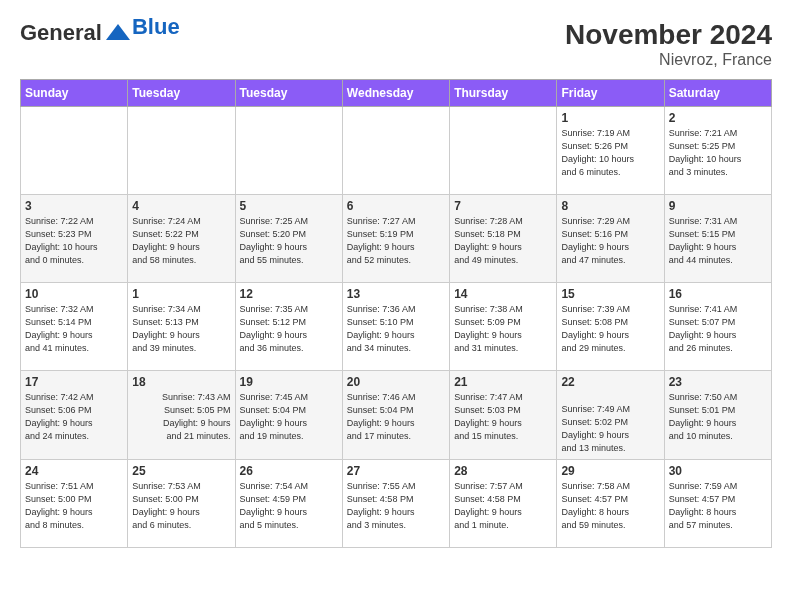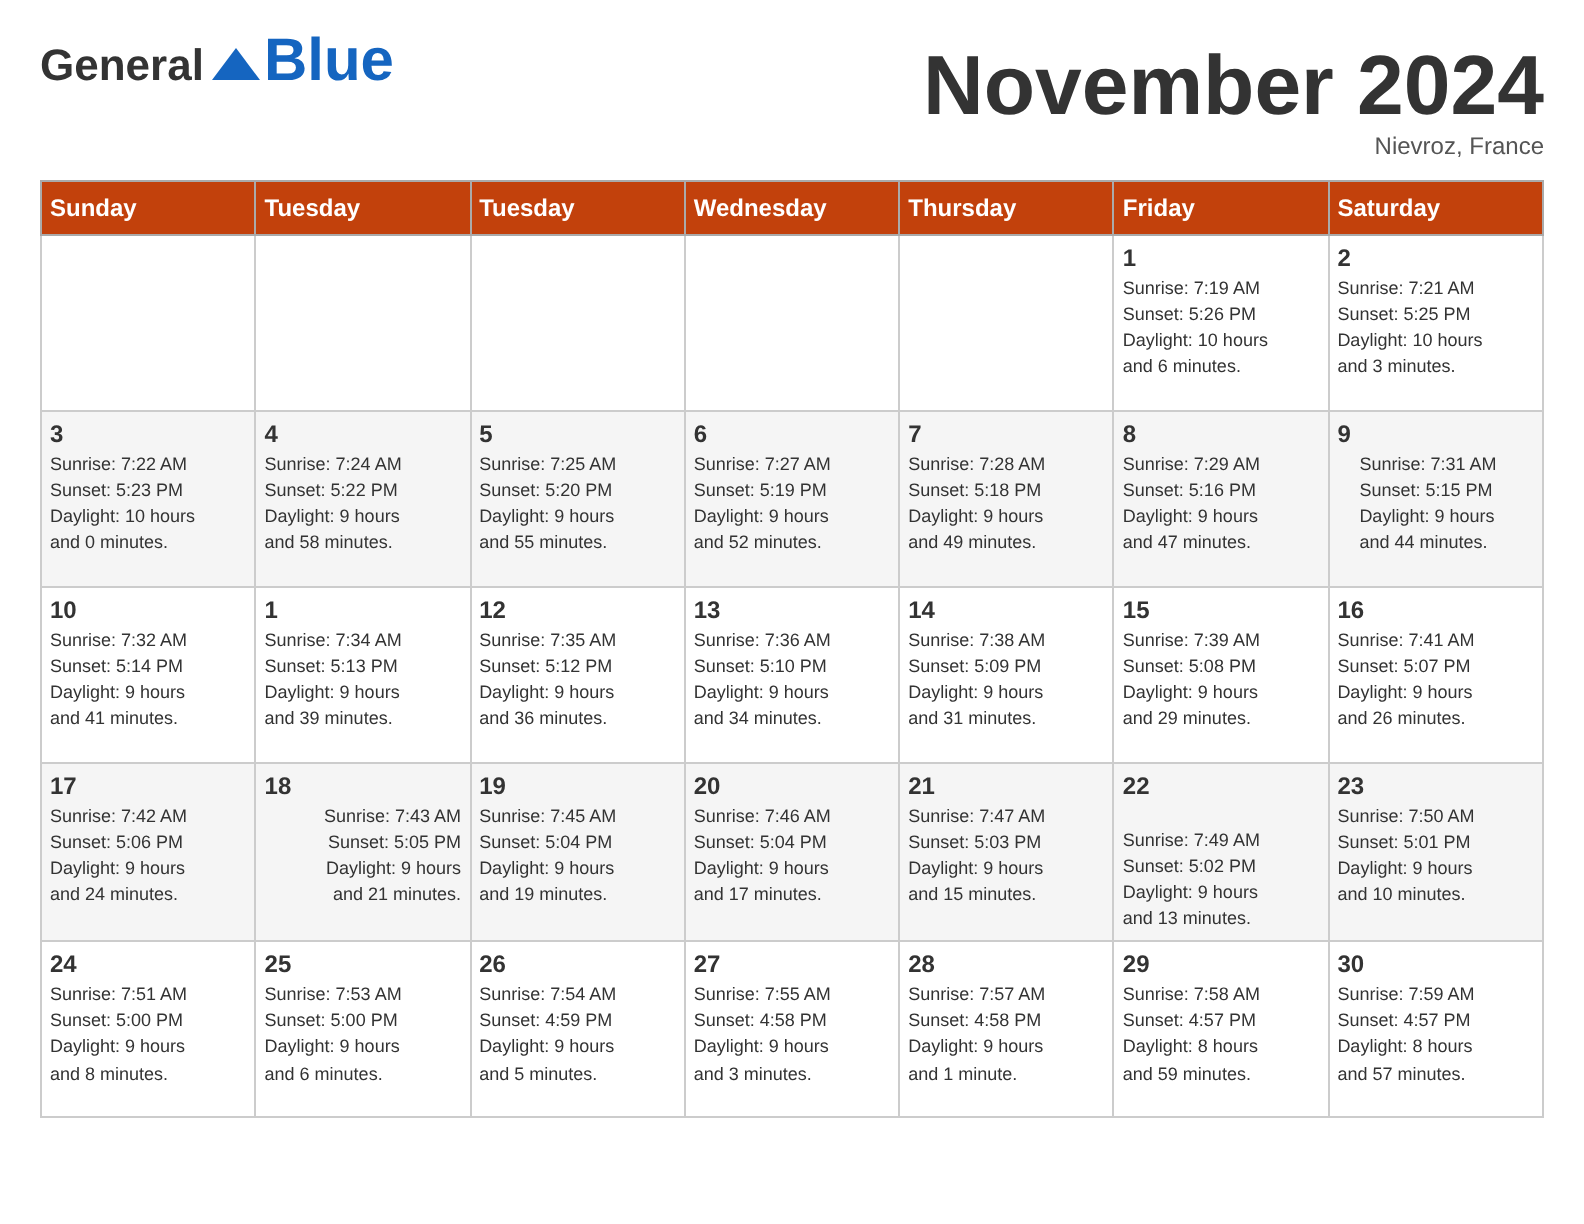--- a/index.html
+++ b/index.html
@@ -22,36 +22,36 @@
     }
     .logo-row {
       display: flex;
       align-items: center;
       gap: 2px;
     }
     .title-section {
       text-align: right;
     }
     .month-title {
-      font-size: 42px;
+      font-size: 28px;
       font-weight: bold;
       color: #333;
       line-height: 1.1;
     }
     .location {
-      font-size: 12px;
+      font-size: 16px;
       color: #555;
     }
     table {
       width: 100%;
       border-collapse: collapse;
       table-layout: fixed;
     }
     thead tr th {
-      background-color: #c2410c;
+      background-color: #8b5cf6;
       color: #fff;
       font-size: 12px;
       font-weight: bold;
       padding: 6px 4px;
       text-align: left;
       border: 1px solid #aaa;
     }
     tbody tr td {
       vertical-align: top;
       border: 1px solid #ccc;
@@ -83,21 +83,21 @@
 <body>
 
 <div class="header">
   <div class="logo">
     <div class="logo-row">
       <span style="font-size:22px;font-weight:bold;color:#333;">General</span>
       <svg width="28" height="22" viewBox="0 0 28 22">
         <polygon points="14,2 26,18 2,18" fill="#1565c0"></polygon>
       </svg>
     </div>
-    <span style="font-size:30px;font-weight:bold;color:#1565c0;margin-top:-6px;">Blue</span>
+    <span style="font-size:22px;font-weight:bold;color:#1565c0;margin-top:-6px;">Blue</span>
   </div>
   <div class="title-section">
     <div class="month-title">November 2024</div>
     <div class="location">Nievroz, France</div>
   </div>
 </div>
 
 <table>
   <thead>
     <tr>
@@ -170,21 +170,21 @@
         </td>
         <td>
           <span class="day-number">8</span>
           <div class="day-info" style="white-space: pre-line;">Sunrise: 7:29 AM
 Sunset: 5:16 PM
 Daylight: 9 hours
 and 47 minutes.</div>
         </td>
         <td>
           <span class="day-number">9</span>
-          <div class="day-info" style="white-space: pre-line; margin-left: 11px;">Sunrise: 7:31 AM
+          <div class="day-info" style="white-space: pre-line;">Sunrise: 7:31 AM
 Sunset: 5:15 PM
 Daylight: 9 hours
 and 44 minutes.</div>
         </td>
       </tr>
       <tr>
         <td>
           <span class="day-number">10</span>
           <div class="day-info" style="white-space: pre-line;">Sunrise: 7:32 AM
 Sunset: 5:14 PM

